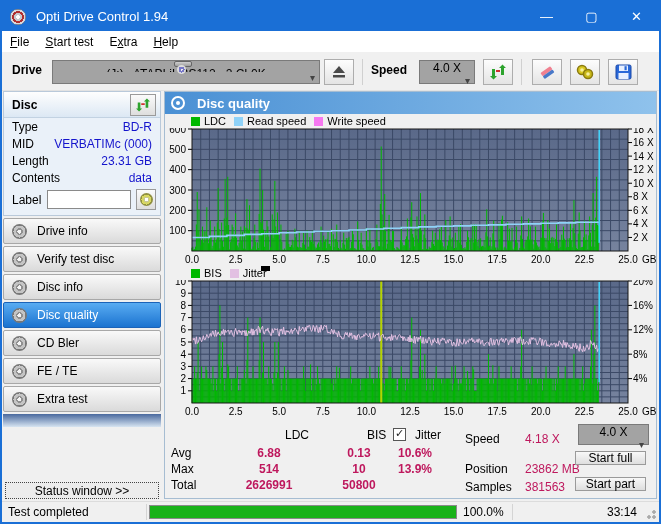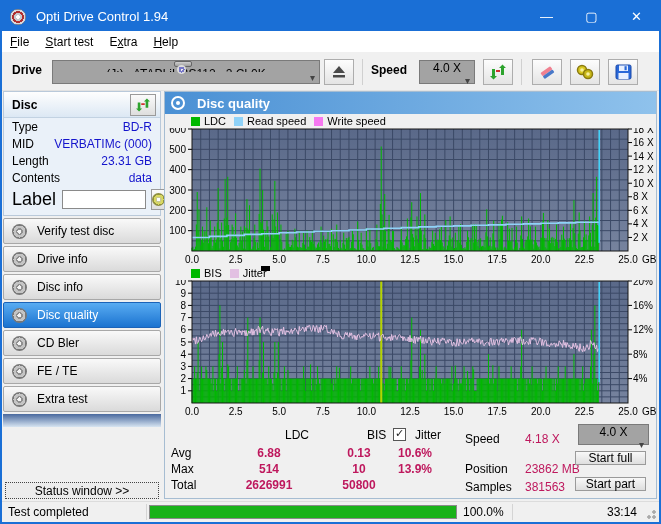--- a/index.html
+++ b/index.html
@@ -30,21 +30,21 @@
   .content{position:absolute;left:0;top:89px;right:0;bottom:21px;background:#f0f0f0;}
   
   .sidebar{position:absolute;left:1px;top:0;width:158px;bottom:0;}
   .disc-panel{border:1px solid #b9c9da;background:#eaf1f9;}
   .disc-panel-header{height:26px;background:linear-gradient(#fefefe,#dce8f4);border-bottom:1px solid #c2d2e2;display:flex;align-items:center;padding:0 4px 0 8px;}
   .disc-panel-header .t{font-weight:bold;font-size:12px;flex:1;}
   .mini-btn{width:26px;height:22px;border:1px solid #9a9a9a;background:linear-gradient(#fbfbfb,#dedede);display:flex;align-items:center;justify-content:center;}
   .info-row{display:flex;justify-content:space-between;font-size:12px;padding:2px 8px 1px 8px;}
   .info-row .v{color:#1414cc;}
   .label-row{display:flex;align-items:center;padding:3px 4px 5px 8px;}
-  .label-row .l{font-size:18px;margin-right:6px;}
+  .label-row .l{font-size:12px;margin-right:6px;}
   .label-input{width:84px;height:19px;border:1px solid #8a8a8a;background:#fff;font-size:12px;}
   .disc-btn{width:24px;height:21px;margin-left:5px;border:1px solid #9a9a9a;background:linear-gradient(#fbfbfb,#dedede);display:flex;align-items:center;justify-content:center;}
   .cd-small{width:13px;height:13px;border-radius:50%;background:radial-gradient(circle,#fff 0 1.5px,#c8c890 1.5px 3px,#d8d860 3px 5px,#909040 5px);}
   .side-btn{height:26px;margin-top:2px;border:1px solid #a8a8a8;border-radius:2px;background:linear-gradient(#f9f9f9,#dadada);display:flex;align-items:center;font-size:12px;padding-left:8px;}
   .side-btn .ic{width:15px;height:15px;border-radius:50%;margin-right:10px;
     background:radial-gradient(circle,#f4f4f4 0 2px,#909090 2px 3.5px,#c4c4c4 3.5px 6px,#787878 6px);}
   .side-btn.active{background:linear-gradient(#59acf2,#1b73d0);border-color:#1b63b8;color:#fff;}
   .sidebar-fill{height:13px;margin-top:2px;background:linear-gradient(#49699e,#d7e4f1);}
   .status-window-btn{position:absolute;left:2px;right:2px;bottom:2px;height:17px;border:1px dotted #444;background:#ececec;
     display:flex;align-items:center;justify-content:center;font-size:12px;}
@@ -192,25 +192,25 @@
           <span class="l">Label</span>
           <input class="label-input" value="" style="">
           <div class="disc-btn">
             <span class="cd-small"></span>
           </div>
         </div>
       </div>
 
       <div class="side-btn">
         <span class="ic"></span>
+        <span>Drive info</span>
+      </div>
+      <div class="side-btn">
+        <span class="ic"></span>
         <span>Verify test disc</span>
-      </div>
-      <div class="side-btn">
-        <span class="ic"></span>
-        <span>Drive info</span>
       </div>
       <div class="side-btn">
         <span class="ic"></span>
         <span>Disc info</span>
       </div>
       <div class="side-btn active">
         <span class="ic"></span>
         <span>Disc quality</span>
       </div>
       <div class="side-btn">

